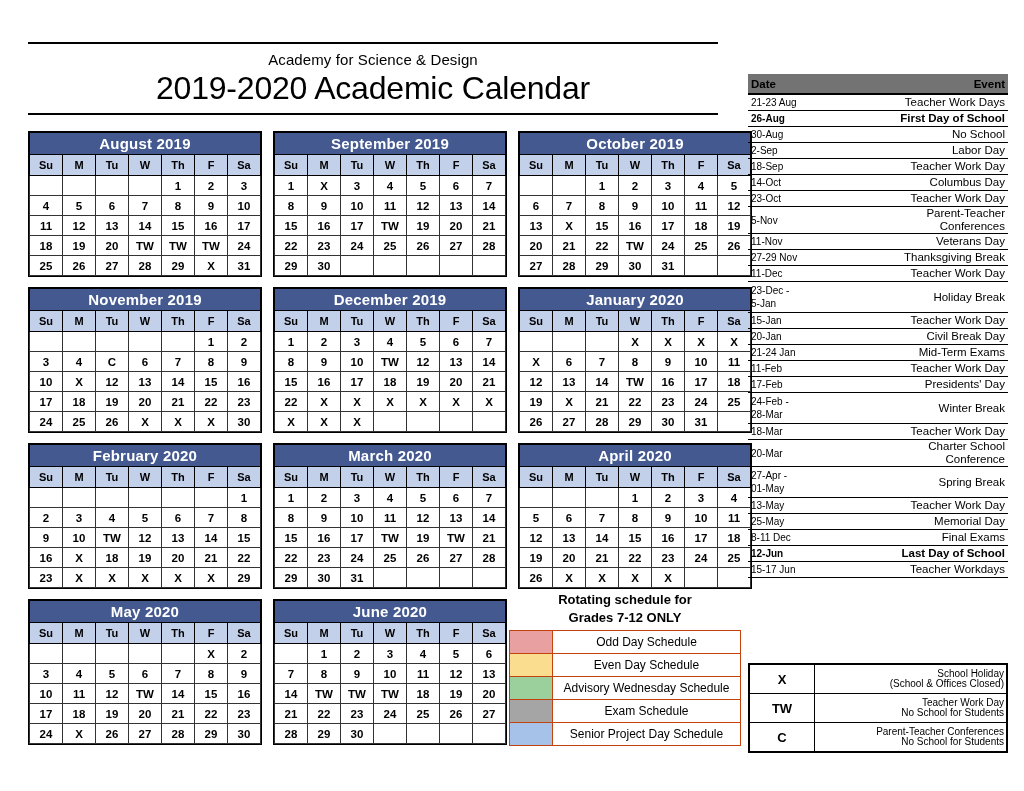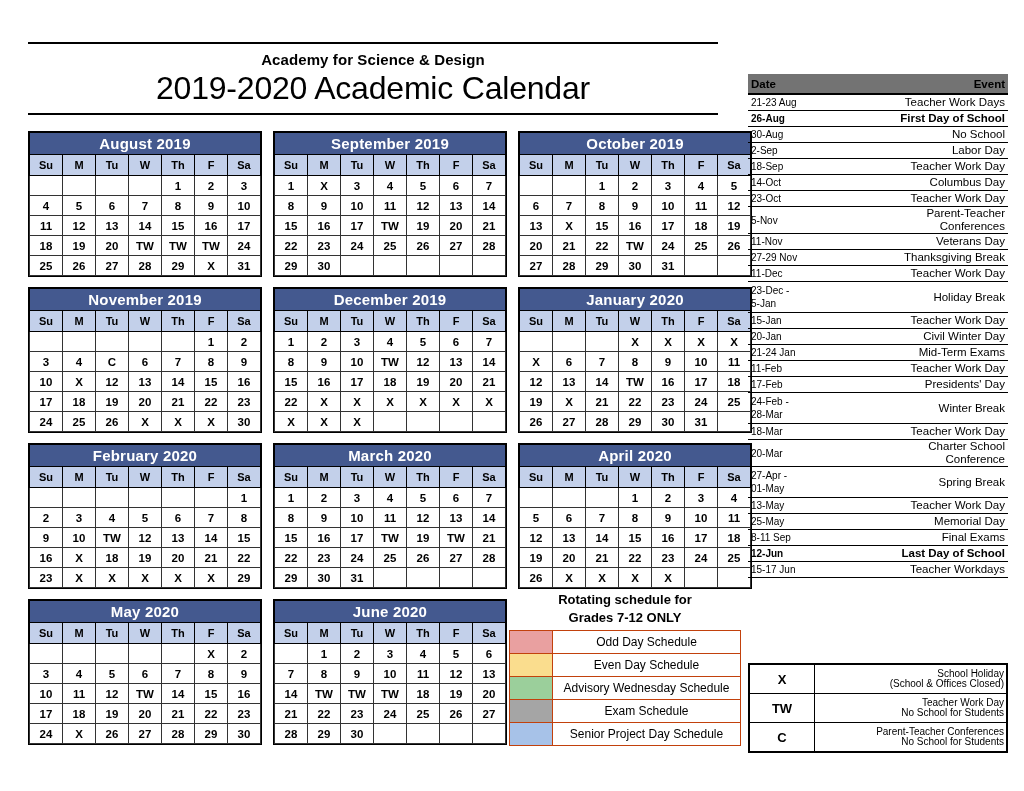--- a/index.html
+++ b/index.html
@@ -8,21 +8,21 @@
     font-family:"Liberation Sans", sans-serif;
     color:#000;overflow:hidden;
   }
   .page{position:relative;width:1024px;height:791px;}
 
   
   .header{position:absolute;left:28px;top:42px;width:690px;}
   .hr-top{border-top:2px solid #000;width:690px;height:0;}
   .hr-bot{border-top:2px solid #000;width:690px;height:0;margin-top:2px;}
   .org{
-    text-align:center;font-size:15px;font-weight:bold;
+    text-align:center;font-size:15px;font-weight:normal;
     letter-spacing:.1px;padding-top:7px;
   }
   .maintitle{
     text-align:center;font-size:32px;font-weight:normal;
     letter-spacing:-.2px;padding-top:2px;padding-bottom:4px;
   }
 
   
   .months{position:absolute;left:28px;top:131px;width:720px;}
   .mrow{display:flex;gap:11px;margin-bottom:10px;}
@@ -887,21 +887,21 @@
           <tr class="">
             <td class="d two">23-Dec -<br>5-Jan</td>
             <td class="e">Holiday Break</td>
           </tr>
           <tr class="">
             <td class="d">15-Jan</td>
             <td class="e">Teacher Work Day</td>
           </tr>
           <tr class="">
             <td class="d">20-Jan</td>
-            <td class="e">Civil Winter Day</td>
+            <td class="e">Civil Break Day</td>
           </tr>
           <tr class="">
             <td class="d">21-24 Jan</td>
             <td class="e">Mid-Term Exams</td>
           </tr>
           <tr class="">
             <td class="d">11-Feb</td>
             <td class="e">Teacher Work Day</td>
           </tr>
           <tr class="">
@@ -926,21 +926,21 @@
           </tr>
           <tr class="">
             <td class="d">13-May</td>
             <td class="e">Teacher Work Day</td>
           </tr>
           <tr class="">
             <td class="d">25-May</td>
             <td class="e">Memorial Day</td>
           </tr>
           <tr class="">
-            <td class="d">8-11 Sep</td>
+            <td class="d">8-11 Dec</td>
             <td class="e">Final Exams</td>
           </tr>
           <tr class="bold">
             <td class="d">12-Jun</td>
             <td class="e">Last Day of School</td>
           </tr>
           <tr class="">
             <td class="d">15-17 Jun</td>
             <td class="e">Teacher Workdays</td>
           </tr>

